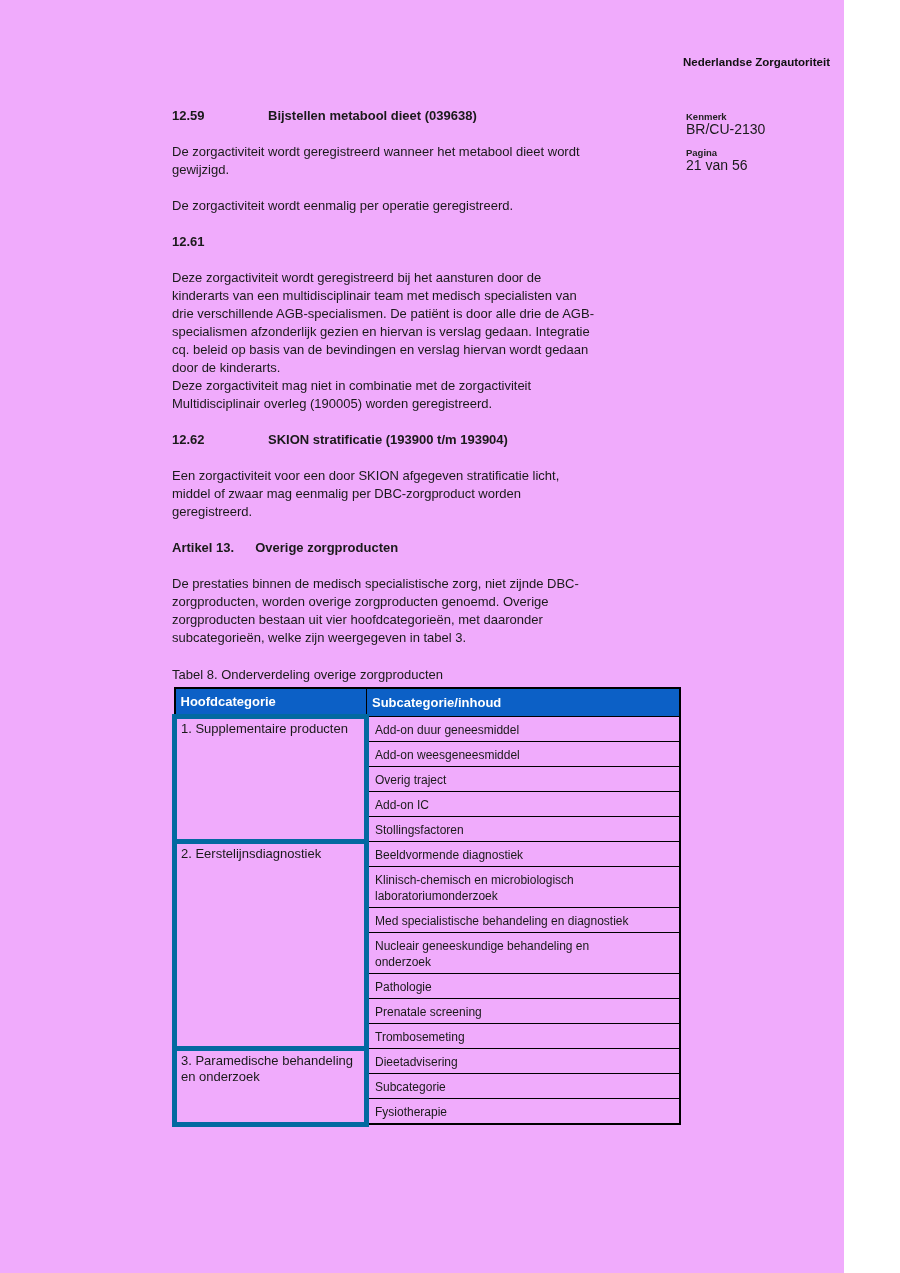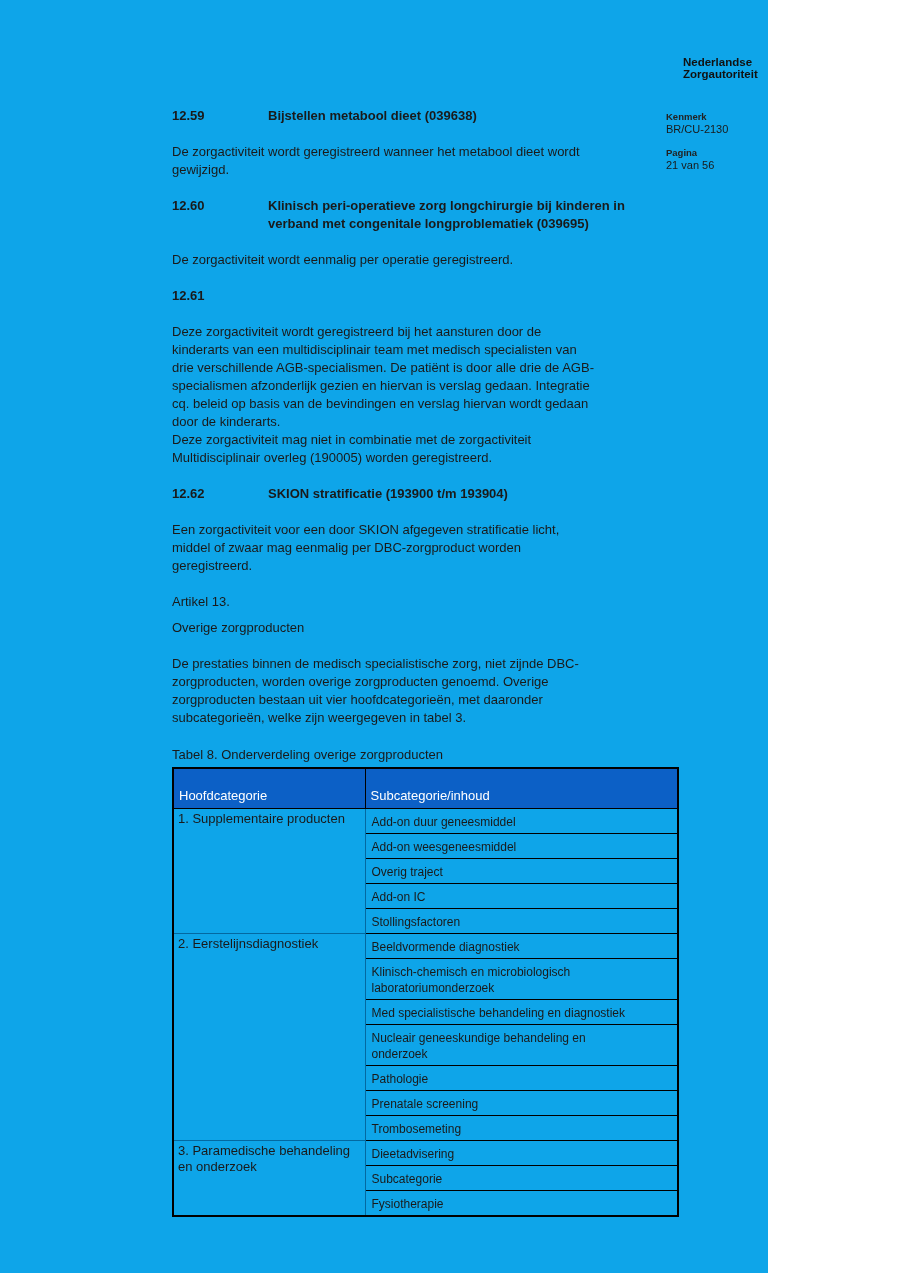--- a/index.html
+++ b/index.html
@@ -2,50 +2,50 @@
 <html><head>
 <meta charset="utf-8">
 <style>
   html, body {
     margin: 0;
     padding: 0;
     background: #ffffff;
   }
   .page {
     position: relative;
-    width: 768px;
+    width: 844px;
     height: 1273px;
-    background: #0ea5e9;
+    background: #f0abfc;
     font-family: "Liberation Sans", sans-serif;
     color: #1a1a1a;
     overflow: hidden;
   }
   .org-name {
     position: absolute;
     left: 683px;
     top: 56px;
     font-size: 11.5px;
     font-weight: bold;
     color: #111111;
   }
   .meta-col {
     position: absolute;
-    left: 666px;
+    left: 686px;
     top: 110px;
     width: 160px;
     font-size: 11.5px;
     line-height: 13px;
   }
   .meta-label {
     font-size: 9.5px;
     font-weight: bold;
     color: #222222;
   }
   .meta-value {
-    font-size: 11px;
+    font-size: 14px;
     color: #1a1a1a;
     margin-bottom: 10px;
   }
   .content {
     position: absolute;
     left: 172px;
     top: 107px;
     width: 505px;
     font-size: 13px;
     line-height: 18px;
@@ -61,51 +61,50 @@
   }
   .numbered-heading .title {
     flex: 1 1 auto;
     white-space: pre-line;
   }
   .paragraph {
     white-space: pre-line;
   }
   .article-heading {
     display: flex;
-    font-weight: normal;
-    flex-direction: column;
+    font-weight: bold;
   }
   .article-heading .label { margin-right: 13px; }
   .table-caption {
     margin-top: 19px;
   }
   table.cat-table {
     border-collapse: collapse;
     margin-top: 3px;
     width: 505px;
     table-layout: fixed;
     border: 2px solid #000000;
   }
   table.cat-table th {
     background: #0c60c6;
     color: #ffffff;
     font-size: 13px;
-    font-weight: normal;
+    font-weight: bold;
     text-align: left;
-    padding: 18px 6px 3px 5px;
+    padding: 4px 6px 3px 5px;
     border: 1px solid #000000;
     height: 17px;
   }
   table.cat-table col.c1 { width: 192px; }
   table.cat-table col.c2 { width: 313px; }
   td.cat-cell {
     vertical-align: top;
     font-size: 13px;
     padding: 2px 4px 2px 4px;
-    border: 1px solid #0369a1;
+    border: 5px solid #0369a1;
     white-space: pre-line;
     line-height: 16px;
   }
   td.sub-cell {
     vertical-align: bottom;
     font-size: 12px;
     padding: 5px 4px 3px 6px;
     border: 1px solid #000000;
     white-space: pre-line;
     line-height: 16px;
@@ -125,25 +124,20 @@
     <div class="meta-value">21 van 56</div>
   </div>
 
   <div class="content" id="doc-content">
       <div class="block numbered-heading">
         <span class="num">12.59</span>
         <span class="title">Bijstellen metabool dieet (039638)</span>
       </div>
       <div class="block paragraph">De zorgactiviteit wordt geregistreerd wanneer het metabool dieet wordt
 gewijzigd.</div>
-      <div class="block numbered-heading">
-        <span class="num">12.60</span>
-        <span class="title">Klinisch peri-operatieve zorg longchirurgie bij kinderen in
-verband met congenitale longproblematiek (039695)</span>
-      </div>
       <div class="block paragraph">De zorgactiviteit wordt eenmalig per operatie geregistreerd.</div>
       <div class="block numbered-heading">
         <span class="num">12.61</span>
       </div>
       <div class="block paragraph">Deze zorgactiviteit wordt geregistreerd bij het aansturen door de
 kinderarts van een multidisciplinair team met medisch specialisten van
 drie verschillende AGB-specialismen. De patiënt is door alle drie de AGB-
 specialismen afzonderlijk gezien en hiervan is verslag gedaan. Integratie
 cq. beleid op basis van de bevindingen en verslag hiervan wordt gedaan
 door de kinderarts.

